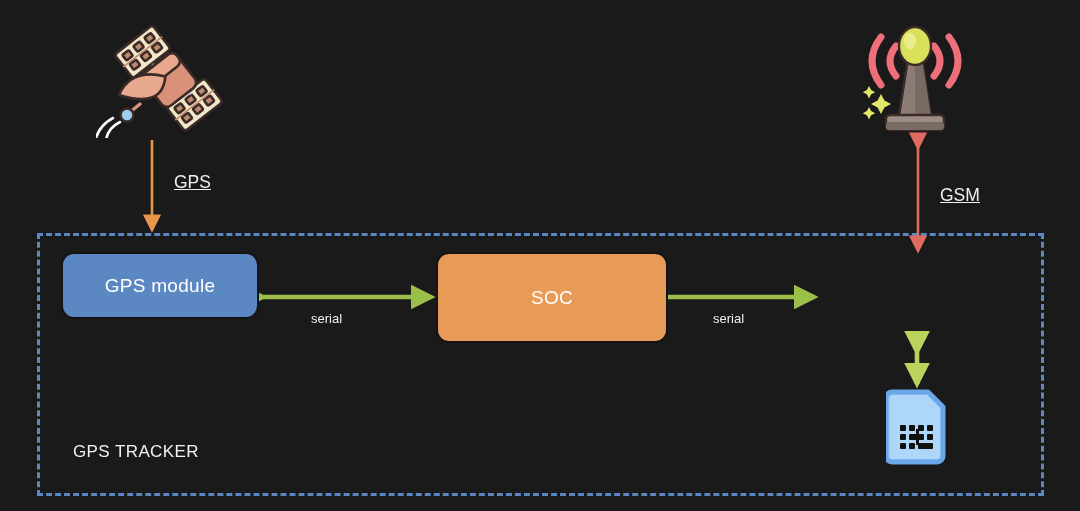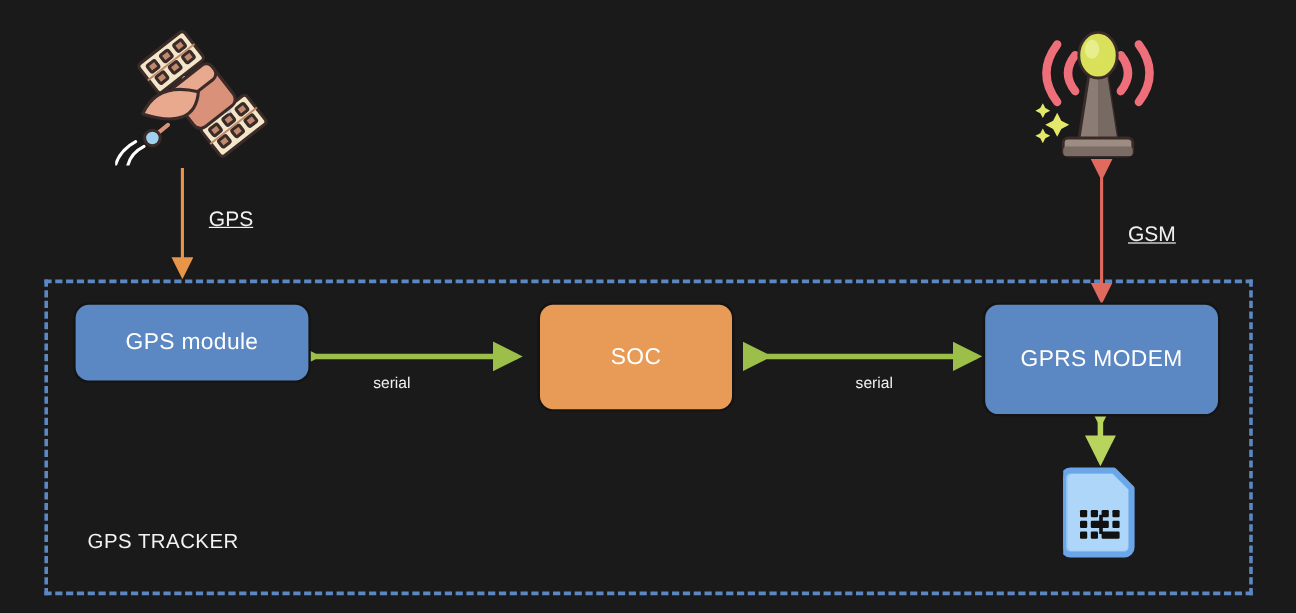--- a/index.html
+++ b/index.html
@@ -46,21 +46,21 @@
     color: #ffffff;
     font-size: 19px;
     letter-spacing: 0.3px;
     white-space: nowrap;
     box-shadow: 0 0 0 2px #141414;
   }
   .box-blue { background: #5b87c2; }
   .box-orange { background: #e89a57; }
 
   .box-gps   { left: 63px;  top: 254px; width: 194px; height: 63px; }
-  .box-soc   { left: 450px; top: 254px; width: 160px; height: 87px; }
+  .box-soc   { left: 438px; top: 254px; width: 228px; height: 87px; }
   .box-modem { left: 821px; top: 254px; width: 194px; height: 91px; }
 
   
   .conn-label {
     color: #f0f0f0;
     font-size: 13px;
     white-space: nowrap;
   }
   .lbl-serial1 { left: 311px; top: 311px; }
   .lbl-serial2 { left: 713px; top: 311px; }
@@ -227,22 +227,19 @@
 
     <line x1="917" y1="352" x2="917" y2="384" stroke="#b9d45c" stroke-width="4.6" marker-start="url(#ar-lime-s)" marker-end="url(#ar-lime-e)"></line>
   </svg>
 
   <div class="abs box box-blue box-gps">
     <span>GPS module</span>
   </div>
   <div class="abs box box-orange box-soc">
     <span>SOC</span>
   </div>
-  <div class="abs box box-blue box-modem">
-    <span>GPRS MODEM</span>
-  </div>
 
   <div class="abs conn-label lbl-gps">GPS</div>
   <div class="abs conn-label lbl-gsm">GSM</div>
   <div class="abs conn-label lbl-serial1">serial</div>
   <div class="abs conn-label lbl-serial2">serial</div>
 
 </div>
 
 </body></html>

